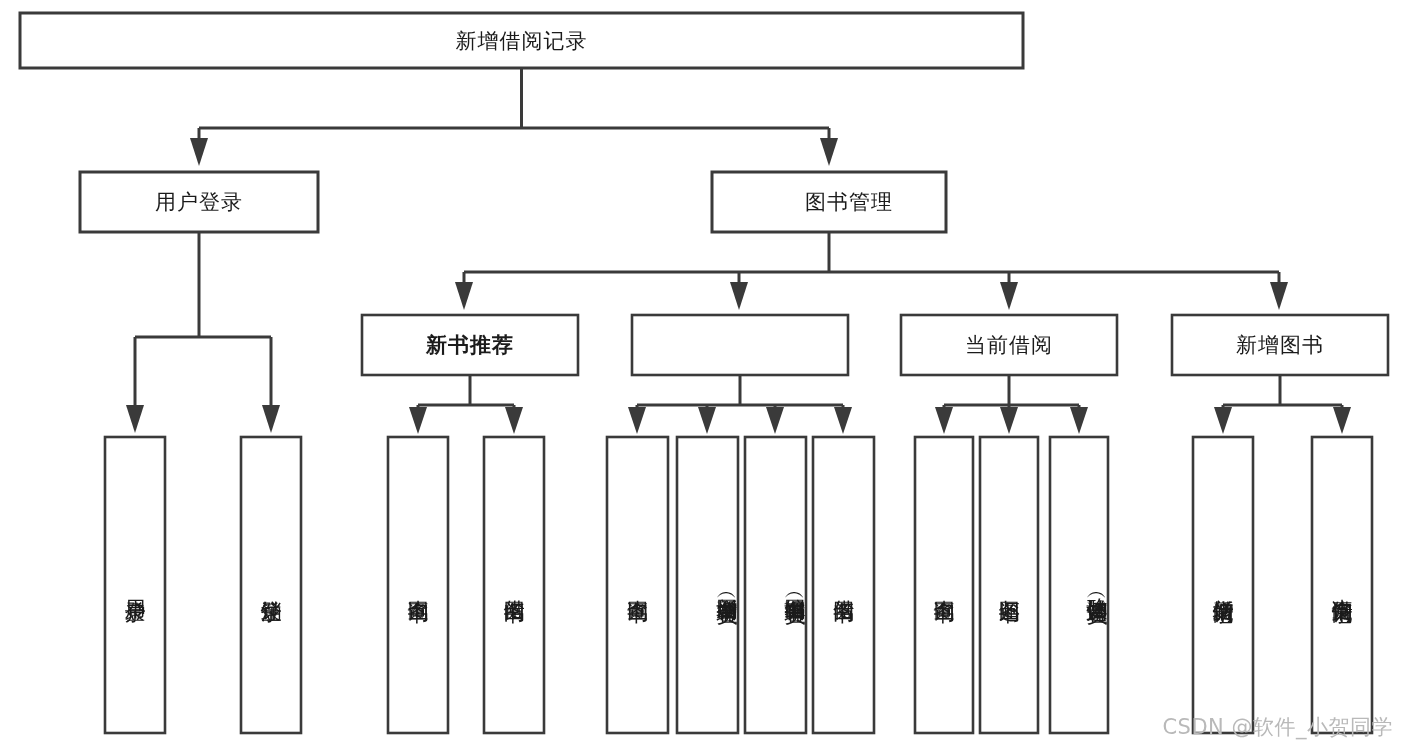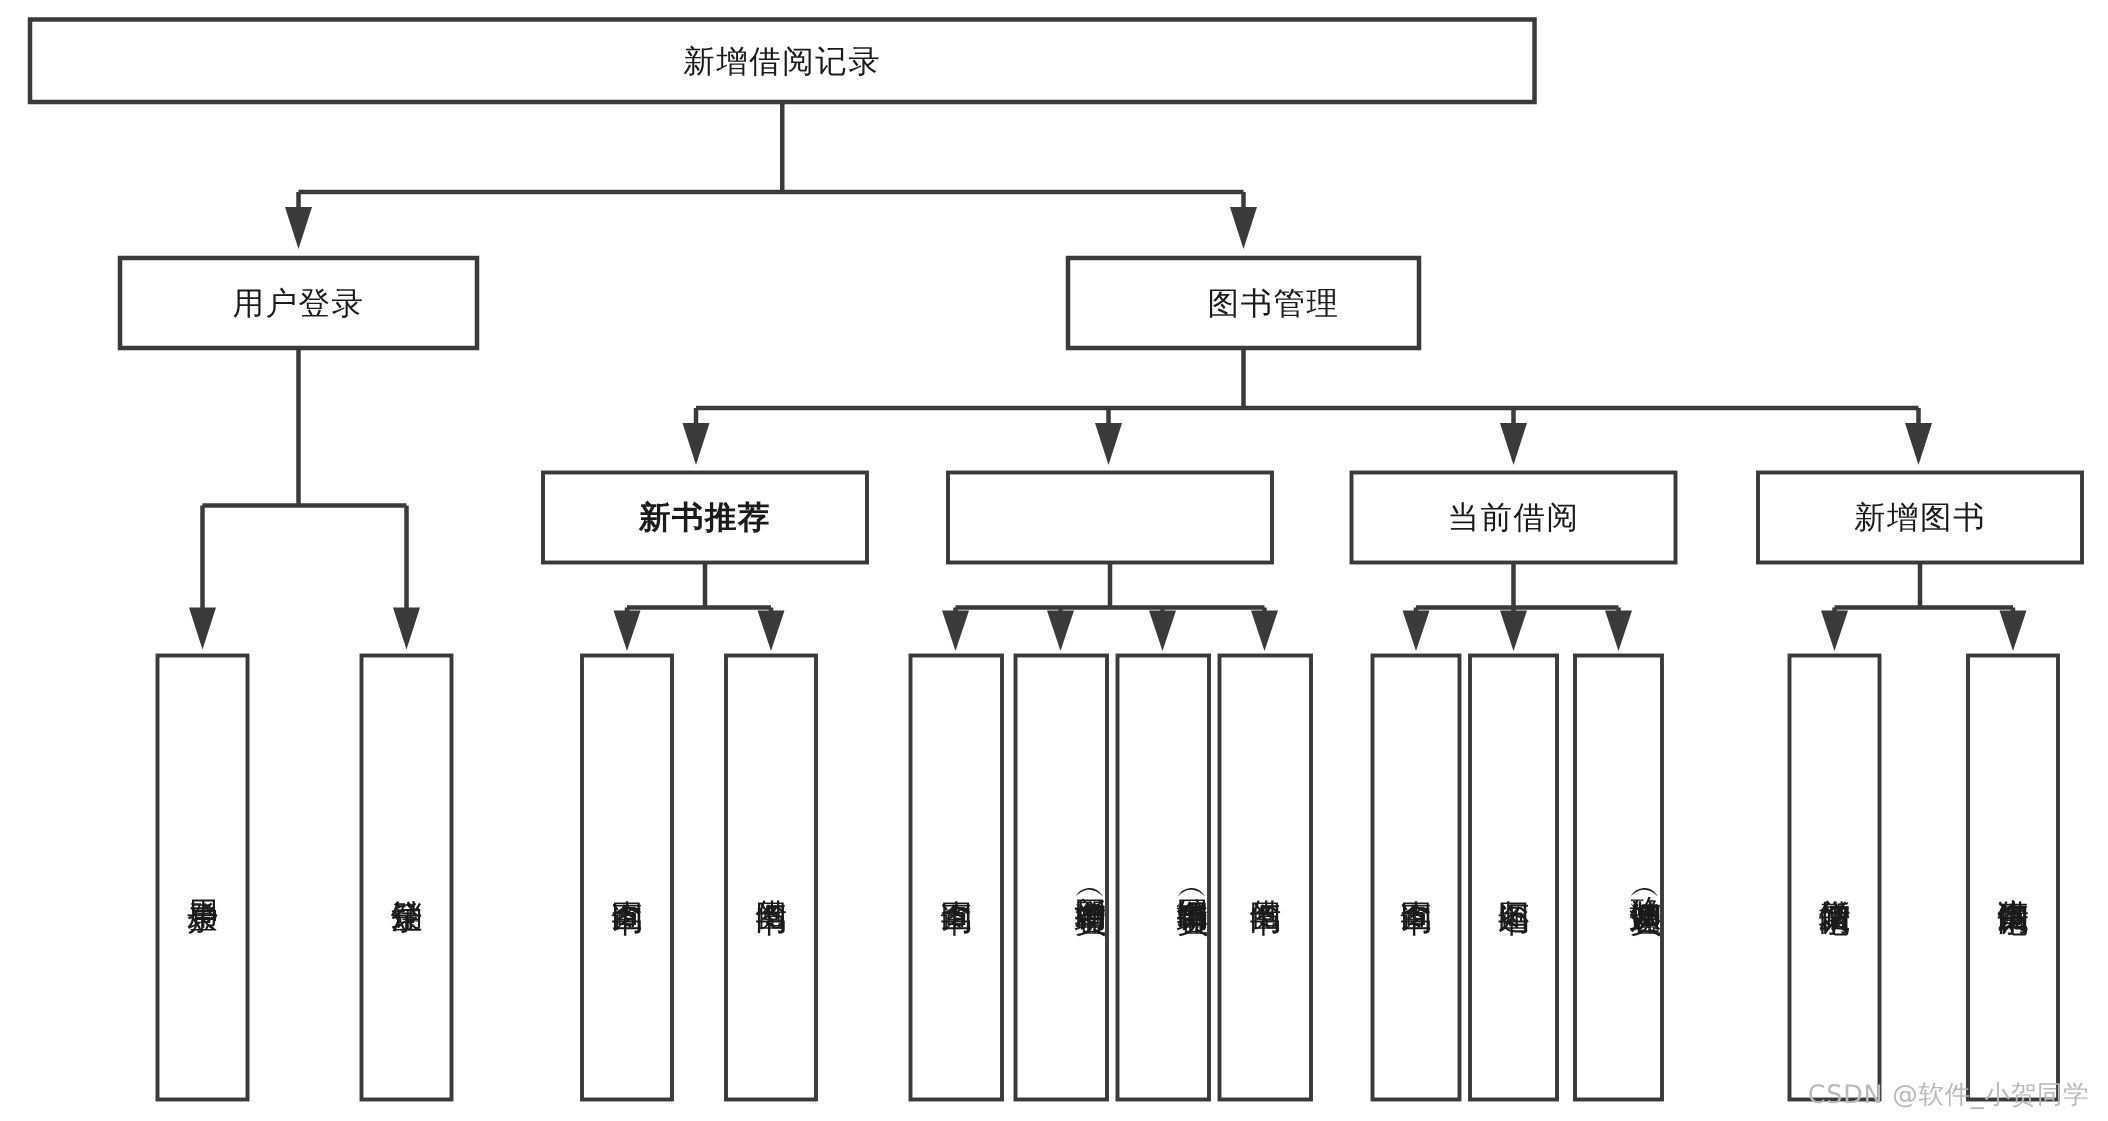--- a/index.html
+++ b/index.html
@@ -56,21 +56,21 @@
     font-size: 21px;
     color: #1b1b1b;
     letter-spacing: 1px;
     white-space: nowrap;
     pointer-events: none;
   }
   #watermark {
     position: absolute;
     right: 12px;
     bottom: 6px;
-    font-size: 17px;
+    font-size: 21px;
     color: #b9b9b9;
     letter-spacing: 0.5px;
     font-family: "DejaVu Sans", "Liberation Sans", sans-serif;
     white-space: nowrap;
   }
 </style>
 </head>
 <body>
 
 <div id="diagram-root">

